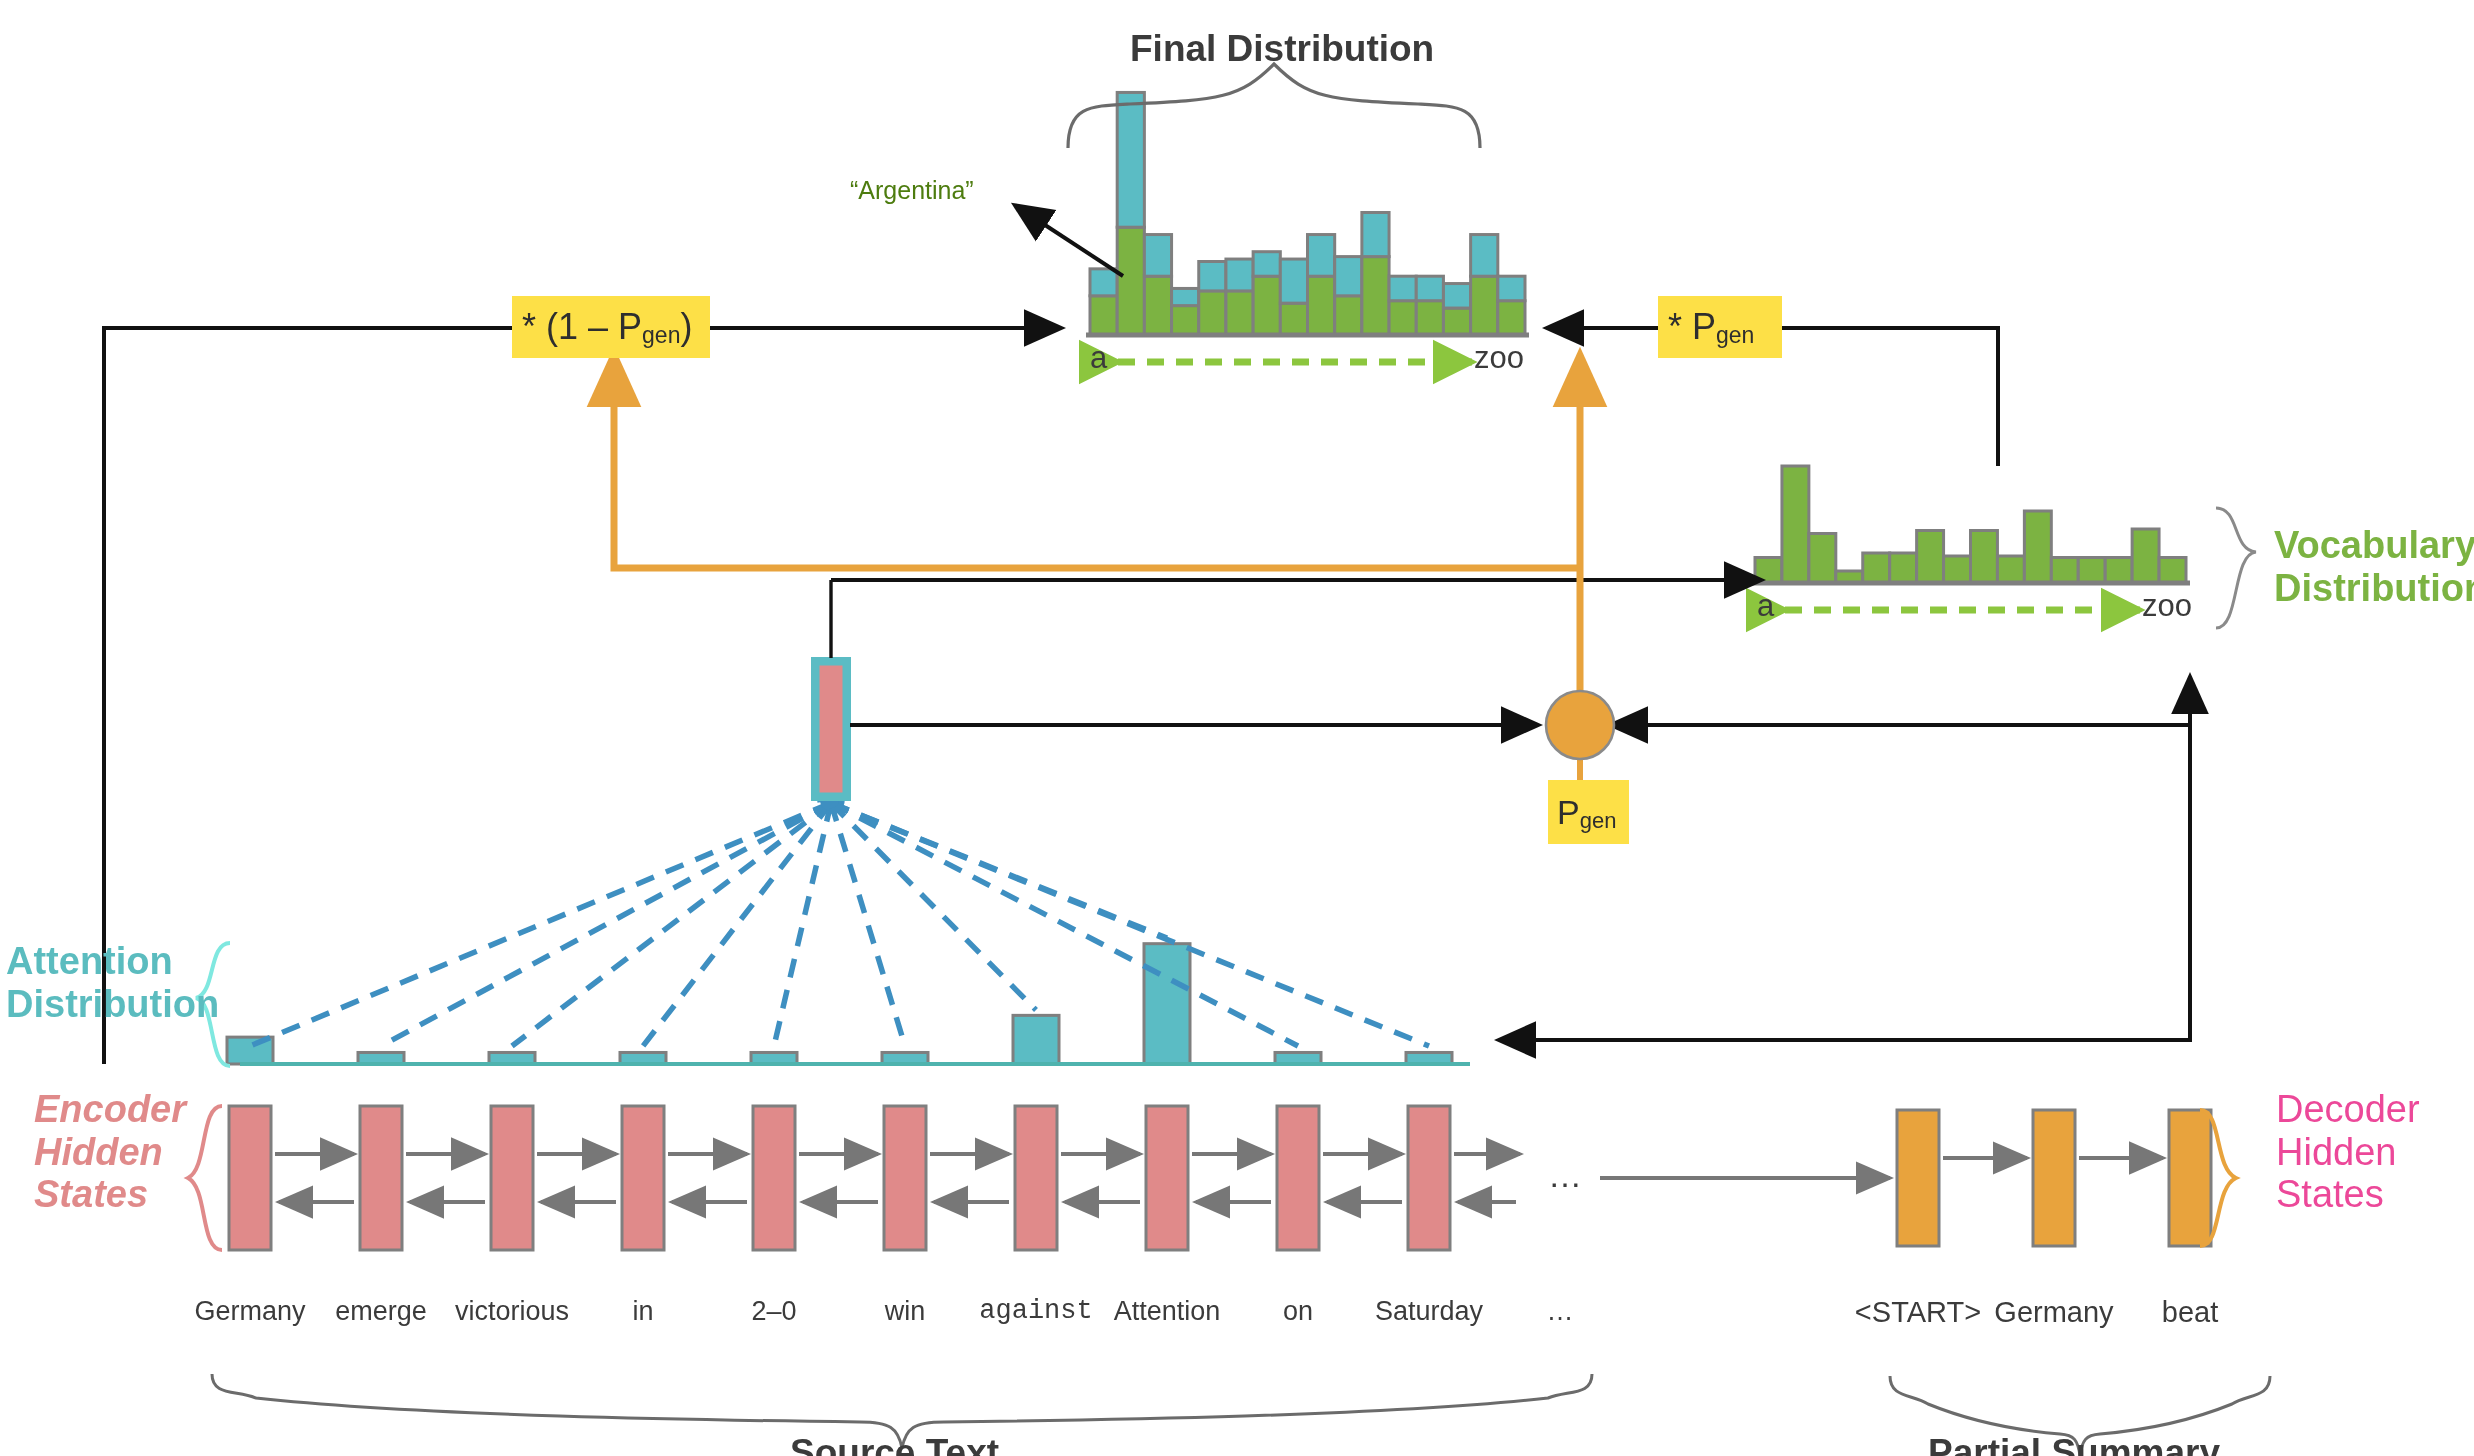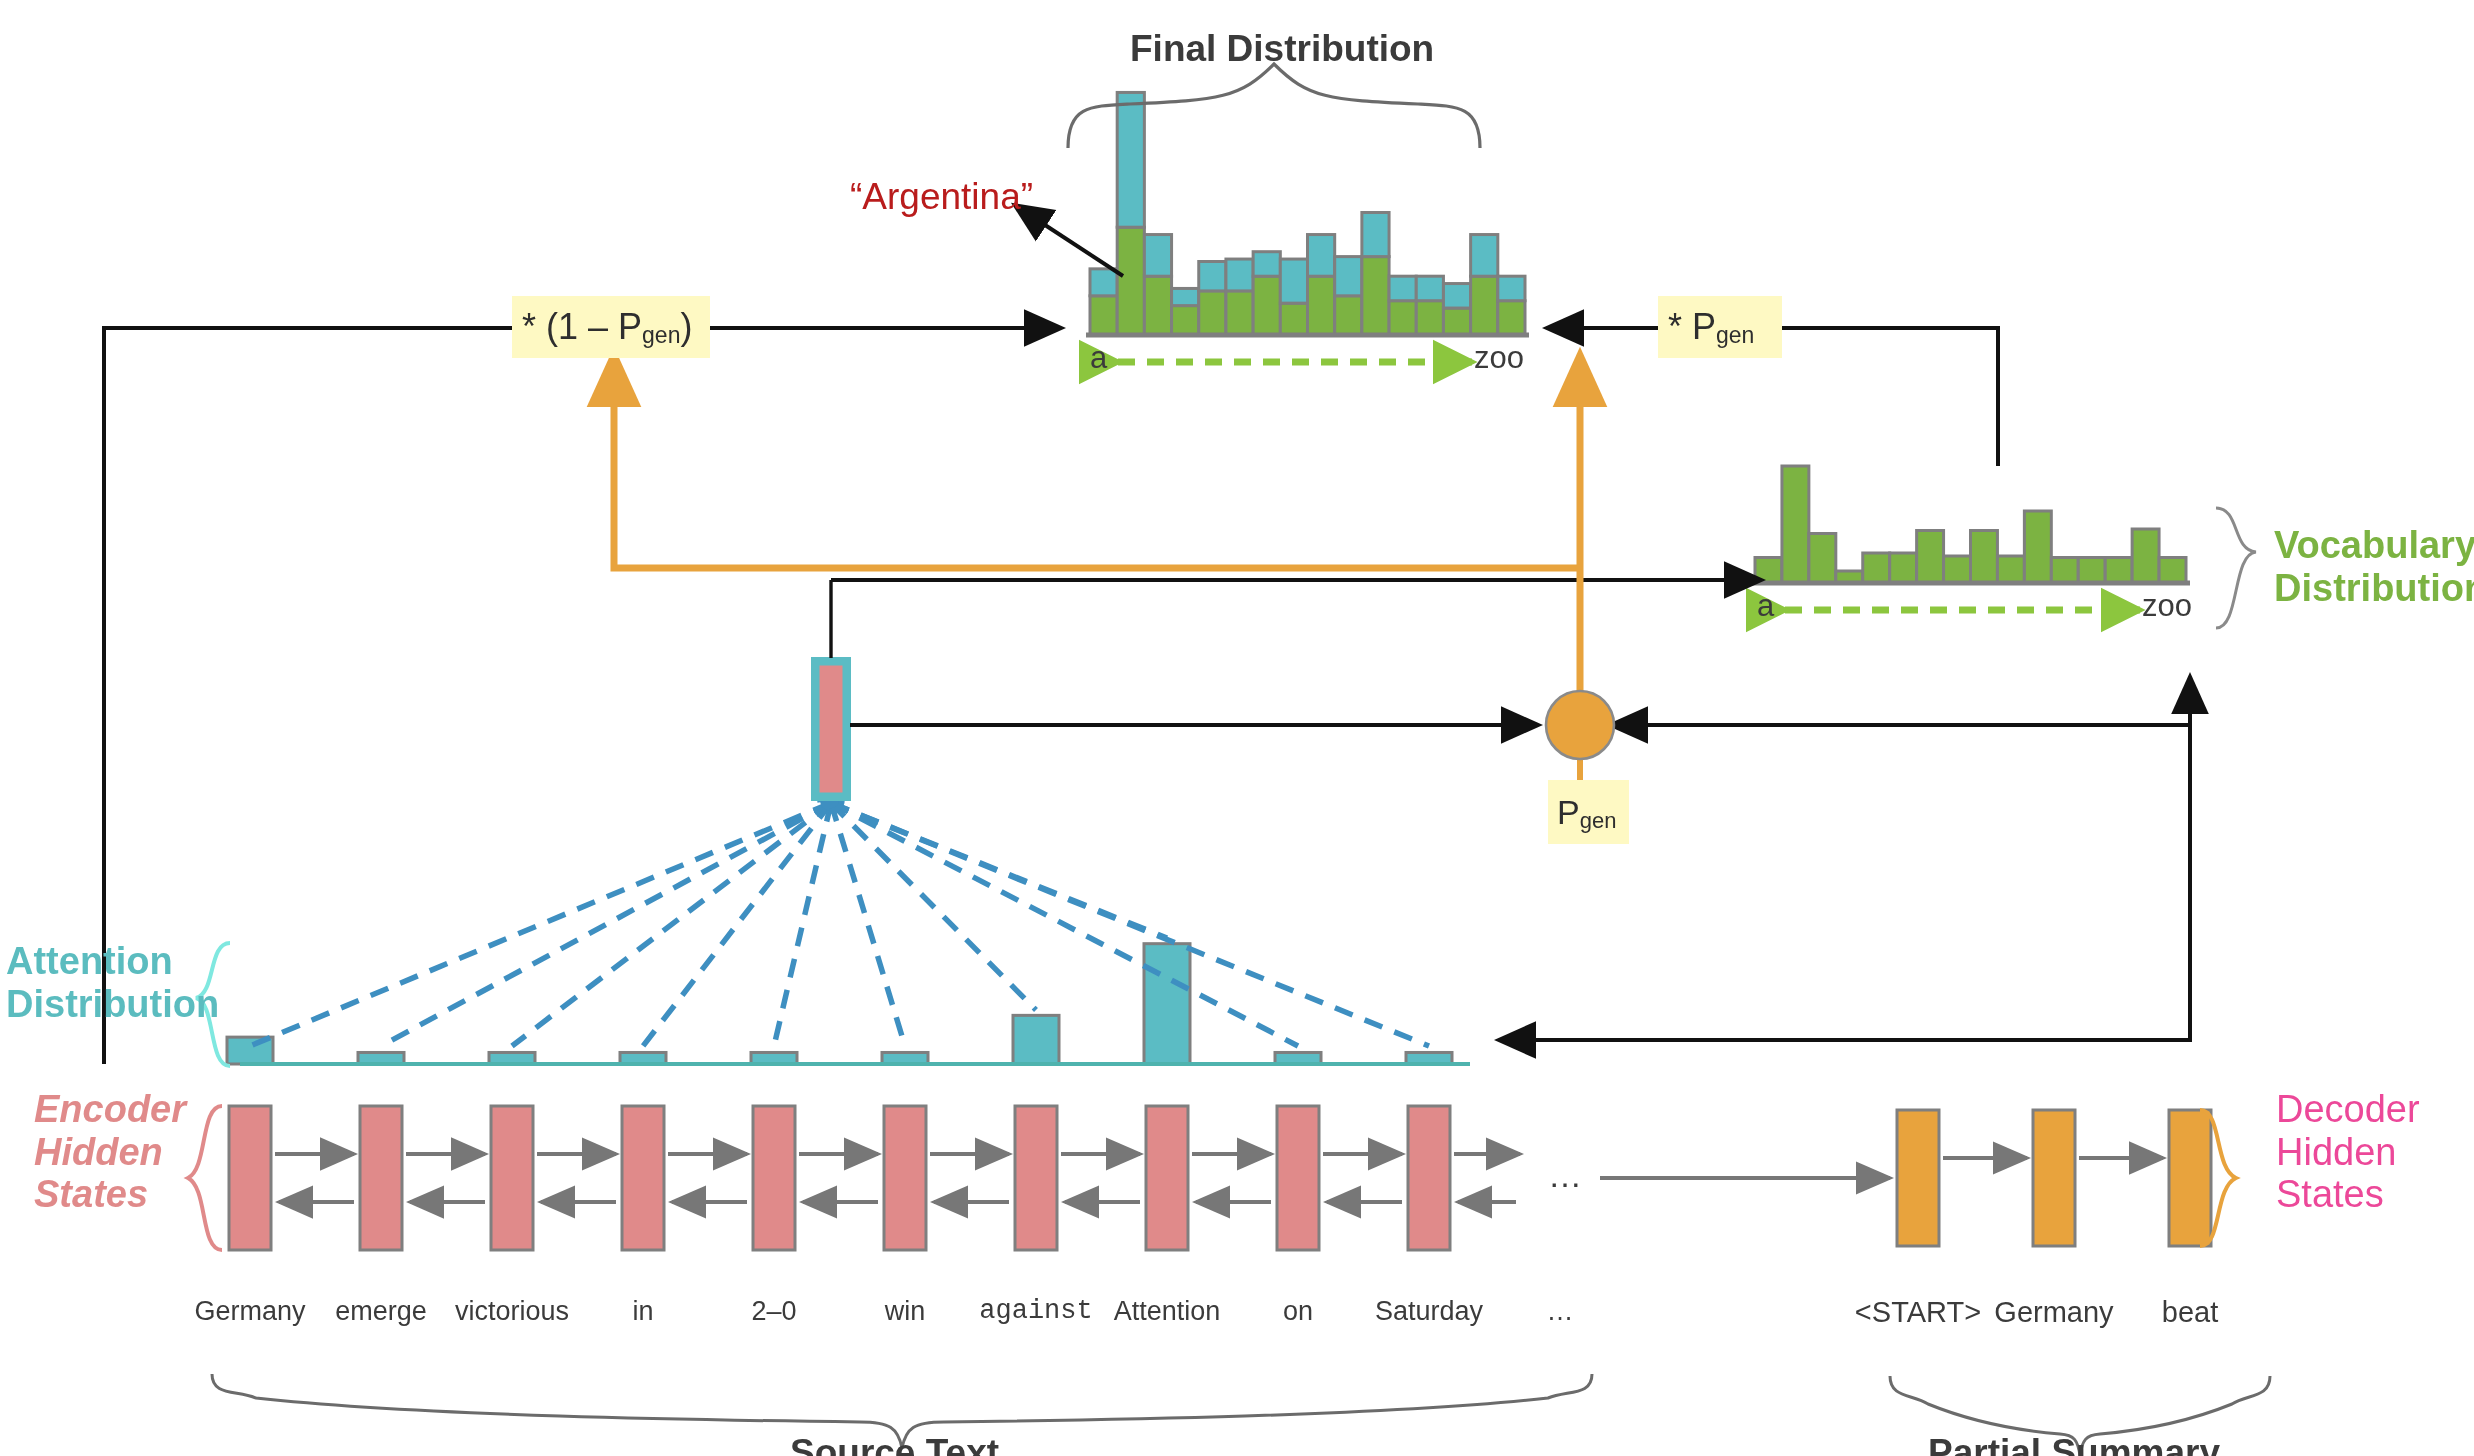--- a/index.html
+++ b/index.html
@@ -6,21 +6,21 @@
   body{width:2474px;height:1456px;position:relative;overflow:hidden;
        font-family:"Liberation Sans", sans-serif;}
   .stage{position:absolute;left:0;top:8px;width:2446px;height:1456px;margin-top:20px;}
   svg.layer{position:absolute;left:0;top:0;width:2474px;height:1456px;overflow:visible;}
   .txt{position:absolute;white-space:nowrap;}
   .title-bold{font-weight:bold;color:#3b3b3b;}
   .lbl-green{color:#7CB342;font-weight:bold;line-height:1.12;}
   .lbl-teal{color:#5BBCBF;font-weight:bold;line-height:1.12;}
   .lbl-pink{color:#E08A8A;font-weight:bold;line-height:1.12;font-style:italic;}
   .lbl-orange{color:#ec4899;font-weight:normal;line-height:1.12;}
-  .obox{position:absolute;background:#fef9c3;color:#2e2e2e;
+  .obox{position:absolute;background:#fde047;color:#2e2e2e;
         display:flex;align-items:center;justify-content:flex-start;}
   .axis-lab{position:absolute;color:#3b3b3b;}
   .srcword{position:absolute;color:#3b3b3b;text-align:right;transform:translateX(-50%);}
 </style>
 </head>
 <body>
 
 <div class="stage">
 
   <svg class="layer" viewBox="0 0 2474 1456">
@@ -227,21 +227,21 @@
     <path d="M212 1346 C212 1368, 236 1362, 256 1370 C420 1388, 700 1392, 860 1394
              C890 1394, 898 1400, 902 1420 C906 1400, 914 1394, 944 1394
              C1104 1392, 1384 1388, 1548 1370 C1568 1362, 1592 1368, 1592 1346" fill="none" stroke="#6b6b6b" stroke-width="3"></path>
     <path d="M1890 1348 C1890 1370, 1912 1366, 1928 1376 C1982 1398, 2036 1404, 2060 1406
              C2074 1407, 2078 1412, 2080 1428 C2082 1412, 2086 1407, 2100 1406
              C2124 1404, 2178 1398, 2232 1376 C2248 1366, 2270 1370, 2270 1348" fill="none" stroke="#6b6b6b" stroke-width="3"></path>
   </svg>
 
   <div class="txt title-bold" style="left:1130px;top:0px;font-size:37px;">Final Distribution</div>
 
-  <div class="txt" style="left:850px;top:148px;font-size:37px;color:#b91c1c;">“Argentina”</div>
+  <div class="txt" style="left:850px;top:148px;font-size:25px;color:#4d7c0f;">“Argentina”</div>
 
   <div class="axis-lab" style="left:1090px;top:312px;font-size:31px;">a</div>
   <div class="axis-lab" style="left:1474px;top:312px;font-size:31px;">zoo</div>
 
   <div class="axis-lab" style="left:1757px;top:560px;font-size:31px;">a</div>
   <div class="axis-lab" style="left:2142px;top:560px;font-size:31px;">zoo</div>
 
   <div class="obox" style="left:512px;top:268px;width:188px;height:62px;font-size:36px;padding-left:10px;">
     <span>*  (1 – P</span>
     <span style="font-size:23px;align-self:flex-end;padding-bottom:9px;">gen</span>

